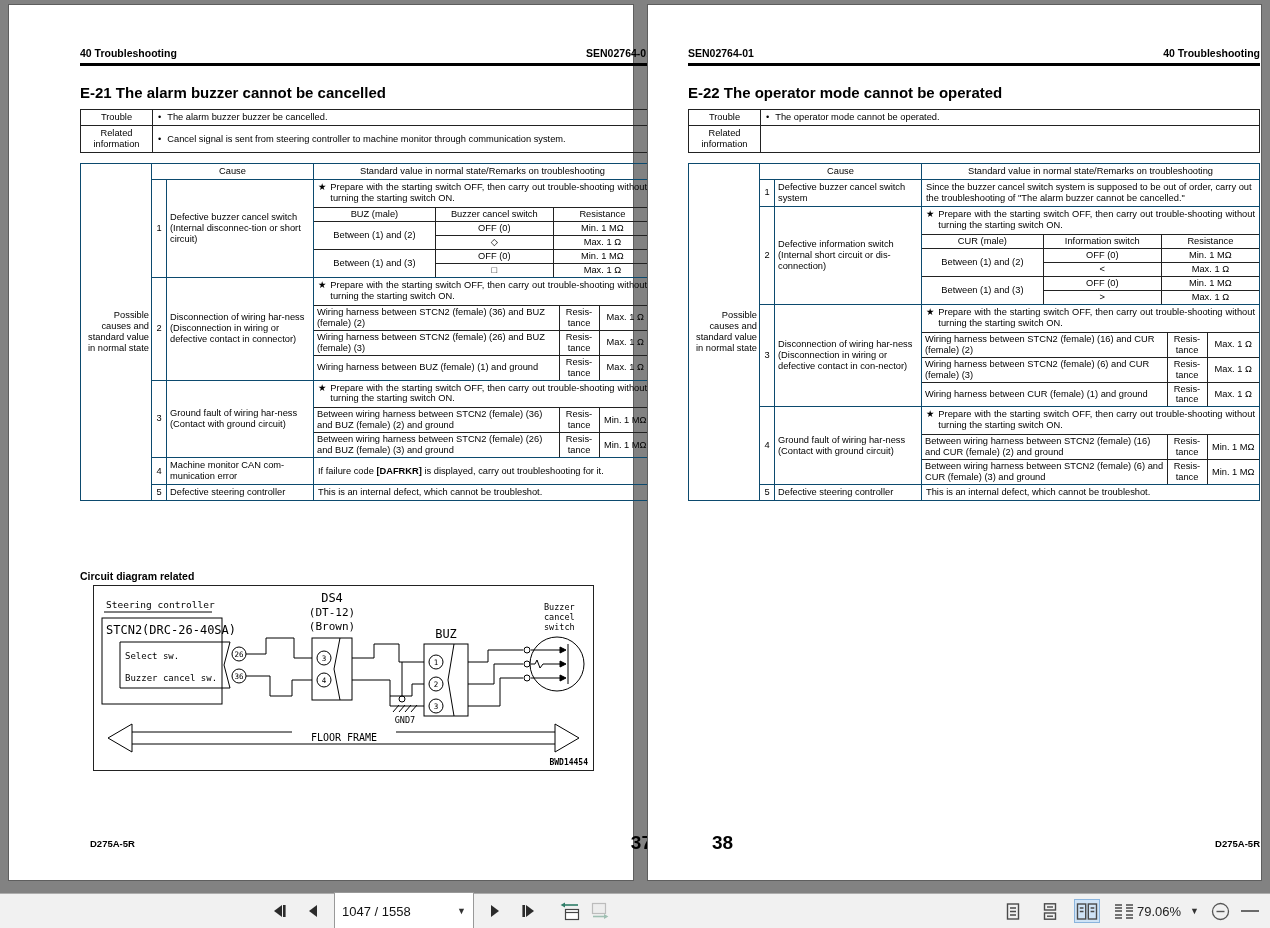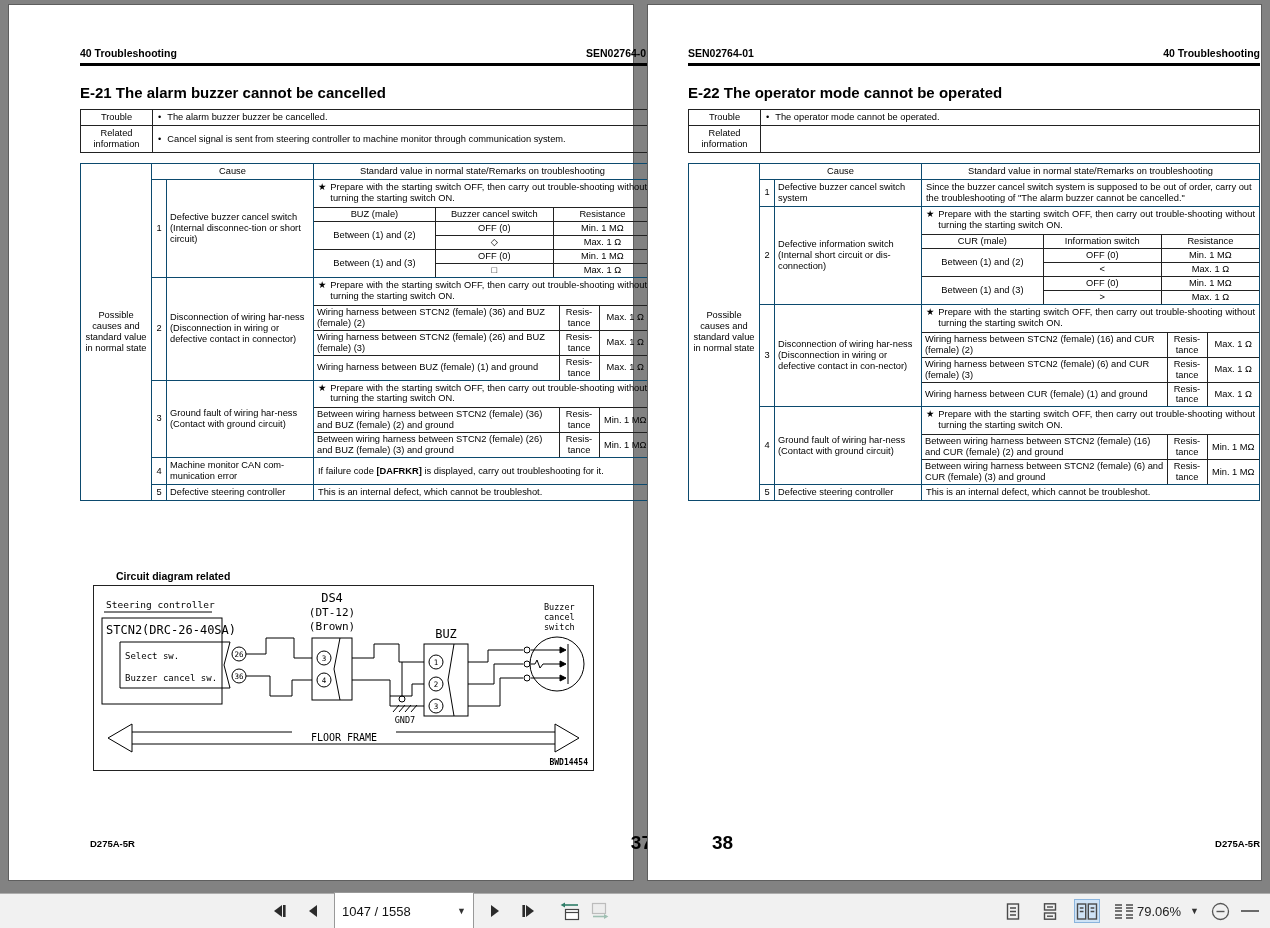--- a/index.html
+++ b/index.html
@@ -31,37 +31,37 @@
   .info-table { position:absolute; top:104px; left:0; width:100%;
     font-size:9.3px; line-height:1.2; }
   .info-table td { border:1px solid #222; }
   .info-label { width:72px; text-align:center; padding:2px 1px; }
   .info-text  { padding:2px 5px; }
   .bullet { display:inline-block; margin-right:6px; }
 
   .main-table { position:absolute; top:158px; left:0; width:100%;
     font-size:9.3px; line-height:1.18; }
   .main-table > tbody > tr > td { border:1px solid #0c4a6e; vertical-align:middle; }
-  td.side  { text-align:center; padding:2px; }
+  td.side  { text-align:right; padding:2px; }
   td.num   { text-align:center; padding:1px; }
   td.cause { padding:2px 3px; }
   td.hdr   { text-align:center; padding:2px; }
   td.val   { padding:0; }
   .plain   { padding:2px 4px; }
   .note { display:flex; gap:4px; padding:2px 4px 3px 4px;
     border-bottom:1px solid #222; text-align:justify; }
   .note .star { flex:0 0 auto; }
   table.sub { width:100%; border-collapse:collapse; }
   table.sub td { padding:1px 3px; text-align:center; vertical-align:middle; }
   table.sub td.ltxt { text-align:left; }
   .bL { border-left:1px solid #222; }
   .bT { border-top:1px solid #222; }
 
   .diagram-heading { position:absolute; top:565px; left:0;
-    font-size:10.5px; font-weight:bold;margin-left:36px; }
+    font-size:10.5px; font-weight:bold; }
   .diagram-box { position:absolute; top:580px; left:13px; width:501px; height:186px;
     border:1px solid #222; }
   .diagram-box svg { display:block; }
   .mono { font-family:"DejaVu Sans Mono", monospace; }
 
   .pg-footer { position:absolute; top:827px; left:0; right:0;
     display:flex; justify-content:space-between; align-items:center; }
   .footer-model { font-size:9.5px; font-weight:bold; }
   .footer-num   { font-size:19px;  font-weight:bold;margin-left:24px; }
   .page-left .pg-footer { left:10px; }

